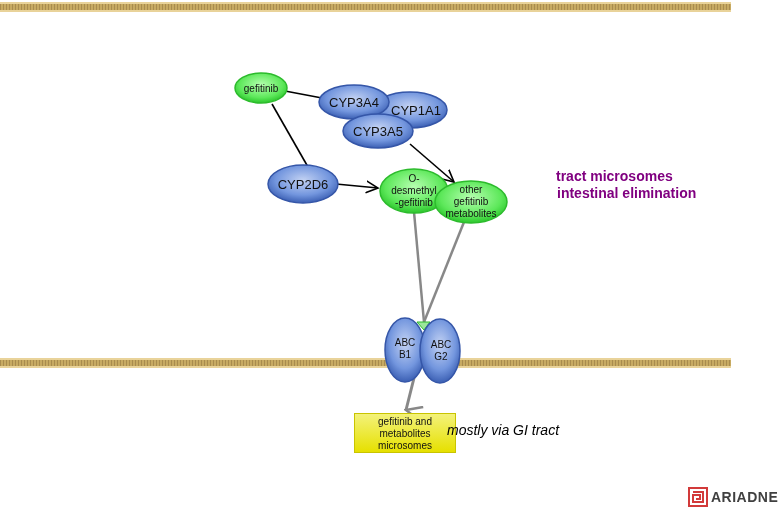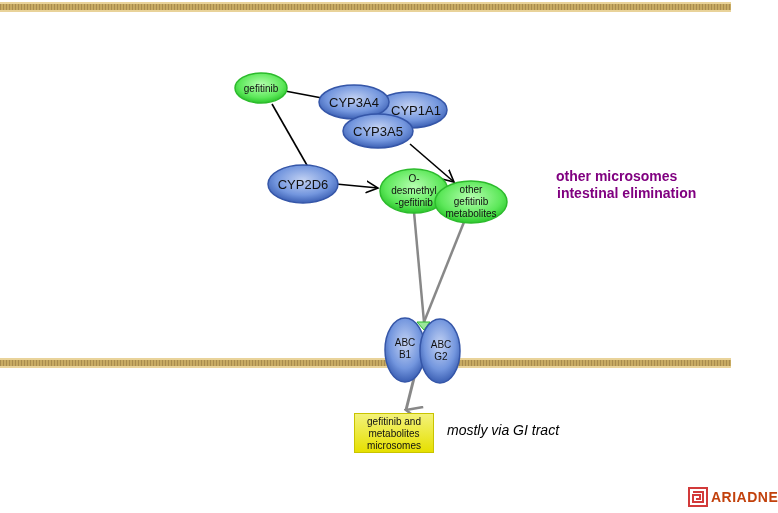--- a/index.html
+++ b/index.html
@@ -3,25 +3,25 @@
 <meta charset="utf-8">
 <style>
   html, body { margin:0; padding:0; background:#ffffff; }
   body { width:778px; height:513px; position:relative; overflow:hidden; font-family:"Liberation Sans", sans-serif; }
   .membrane { position:absolute; left:0; width:731px; height:10px;
     background: repeating-linear-gradient(90deg, #a98c4e 0px, #a98c4e 1px, #c7aa62 1px, #c7aa62 3px);
     border-top:2px solid #e9d39a; border-bottom:2px solid #e9d39a; box-sizing:border-box; }
   svg { position:absolute; left:0; top:0; }
   .node-text { font-family:"Liberation Sans", sans-serif; fill:#111; text-anchor:middle; }
   .label-purple { position:absolute; color:#800080; font-weight:bold; font-size:14px; line-height:17px; font-family:"Liberation Sans", sans-serif; }
-  .elim-box { position:absolute; left:354px; top:413px; width:80px; height:40px; background:linear-gradient(#f3f27a,#e6e000); border:1px solid #c9c400;
+  .elim-box { position:absolute; left:354px; top:413px; width:102px; height:40px; background:linear-gradient(#f3f27a,#e6e000); border:1px solid #c9c400;
     font-size:10px; line-height:12px; text-align:center; color:#111; box-sizing:border-box; padding-top:2px; }
   .note { position:absolute; left:447px; top:422px; font-size:14px; color:#000;font-style:italic; }
   .logo { position:absolute; left:688px; top:487px; display:flex; align-items:center; }
-  .logo-text { font-size:14px; color:#c2410c; font-weight:bold; letter-spacing:0.5px; margin-left:3px; }
+  .logo-text { font-size:14px; color:#404040; font-weight:bold; letter-spacing:0.5px; margin-left:3px; }
 </style>
 </head>
 <body>
 
 <div class="membrane" style="top:2px;"></div>
 <div class="membrane" style="top:358px;"></div>
 
 <svg width="778" height="513">
   <defs>
     <radialGradient id="gGreen" cx="50%" cy="40%" r="60%">
@@ -90,21 +90,21 @@
     <text class="node-text" x="405" y="346" font-size="10">ABC</text>
     <text class="node-text" x="405" y="358" font-size="10">B1</text>
   </g>
   <g>
     <ellipse cx="440" cy="351" rx="20" ry="32" fill="url(#gBlue)" stroke="#3556a8" stroke-width="1.5"></ellipse>
     <text class="node-text" x="441" y="348" font-size="10">ABC</text>
     <text class="node-text" x="441" y="360" font-size="10">G2</text>
   </g>
 </svg>
 
-<div class="label-purple" style="left:556px; top:168px;">other microsomes</div>
+<div class="label-purple" style="left:556px; top:168px;">tract microsomes</div>
 <div class="label-purple" style="left:557px; top:185px;">intestinal elimination</div>
 
 <div class="elim-box">
   <div>gefitinib and</div>
   <div>metabolites</div>
   <div>microsomes</div>
 </div>
 <div class="note">mostly via GI tract</div>
 
 <div class="logo">

